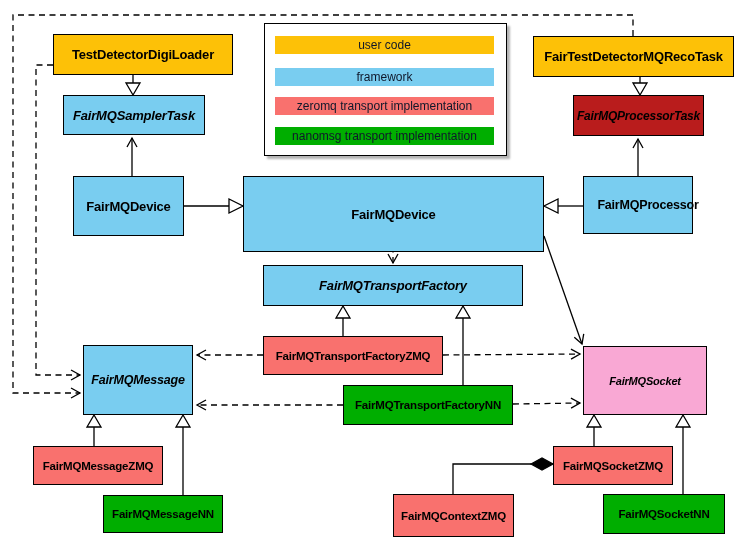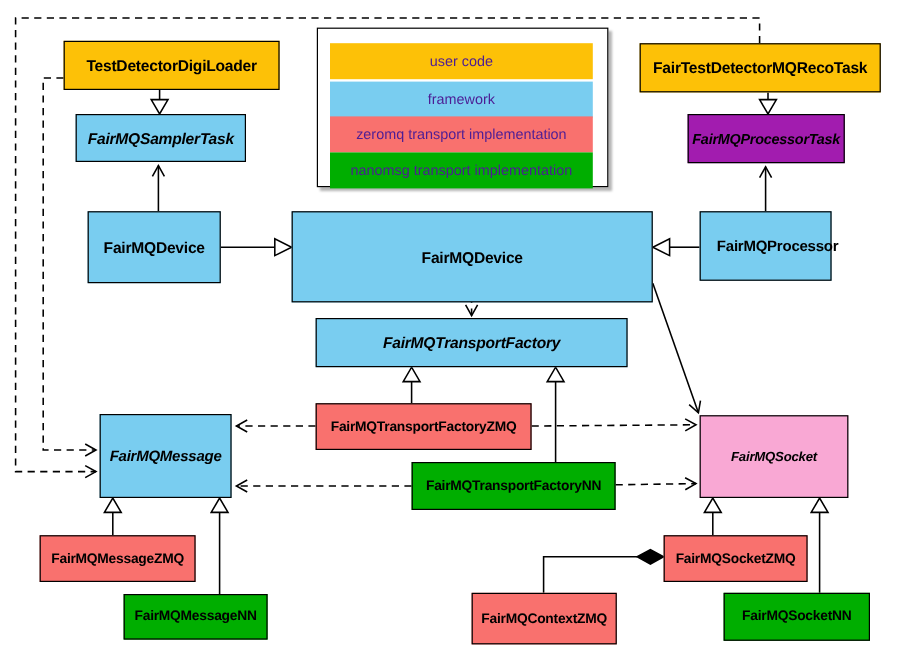--- a/index.html
+++ b/index.html
@@ -14,23 +14,23 @@
     font-size:11.5px;font-weight:700;color:#000;letter-spacing:-0.2px;
     white-space:nowrap;text-align:center;
   }
   .node.abstract{font-style:italic;}
   .legend-box{
     position:absolute;left:264px;top:23px;width:243px;height:133px;
     background:#fff;border:1.5px solid #000;box-sizing:border-box;
     box-shadow:3px 3px 2px #b5b5b5;
   }
   .legend-bar{
-    position:absolute;left:10px;width:219px;height:30px;
+    position:absolute;left:10px;width:219px;height:18px;
     display:flex;align-items:center;justify-content:center;
-    font-size:12px;font-weight:400;color:#4c1d95;white-space:nowrap;
+    font-size:12px;font-weight:400;color:#0f172a;white-space:nowrap;
   }
 </style>
 </head>
 <body>
 
 <div class="canvas">
 
   <svg class="wires" width="748" height="549" viewBox="0 0 748 549" stroke="#000" stroke-width="1.3" fill="none">
     <defs>
       <marker id="oarr" markerUnits="userSpaceOnUse" markerWidth="16" markerHeight="16" refX="11" refY="6" orient="auto">
@@ -146,21 +146,21 @@
       <span>nanomsg transport implementation</span>
     </div>
   </div>
 
   <div class="node" style="left: 53px; top: 34px; width: 180px; height: 41px; font-size: 13px; background-color: rgb(253, 193, 7);">TestDetectorDigiLoader</div>
 
   <div class="node" style="left: 533px; top: 36px; width: 201px; height: 41px; font-size: 13px; background-color: rgb(253, 193, 7);">FairTestDetectorMQRecoTask</div>
 
   <div class="node abstract" style="left: 63px; top: 95px; width: 142px; height: 40px; font-size: 13px; background-color: rgb(121, 205, 240);">FairMQSamplerTask</div>
 
-  <div class="node abstract" style="left: 573px; top: 95px; width: 131px; height: 41px; font-size: 12px; background-color: #a21caf;">FairMQProcessorTask</div>
+  <div class="node abstract" style="left: 573px; top: 95px; width: 131px; height: 41px; font-size: 12px; background-color: #b91c1c;">FairMQProcessorTask</div>
 
   <div class="node" style="left: 73px; top: 176px; width: 111px; height: 60px; font-size: 13px; background-color: rgb(121, 205, 240);">FairMQDevice</div>
 
   <div class="node" style="left: 243px; top: 176px; width: 301px; height: 76px; font-size: 13px; background-color: rgb(121, 205, 240);">FairMQDevice</div>
 
   <div class="node" style="left: 583px; top: 176px; width: 110px; height: 58px; font-size: 12.5px; background-color: rgb(121, 205, 240); padding-left: 20px;">FairMQProcessor</div>
 
   <div class="node abstract" style="left: 263px; top: 265px; width: 260px; height: 41px; font-size: 13px; background-color: rgb(121, 205, 240);">FairMQTransportFactory</div>
 
   <div class="node" style="left: 263px; top: 336px; width: 180px; height: 39px; background-color: rgb(249, 113, 110);">FairMQTransportFactoryZMQ</div>

